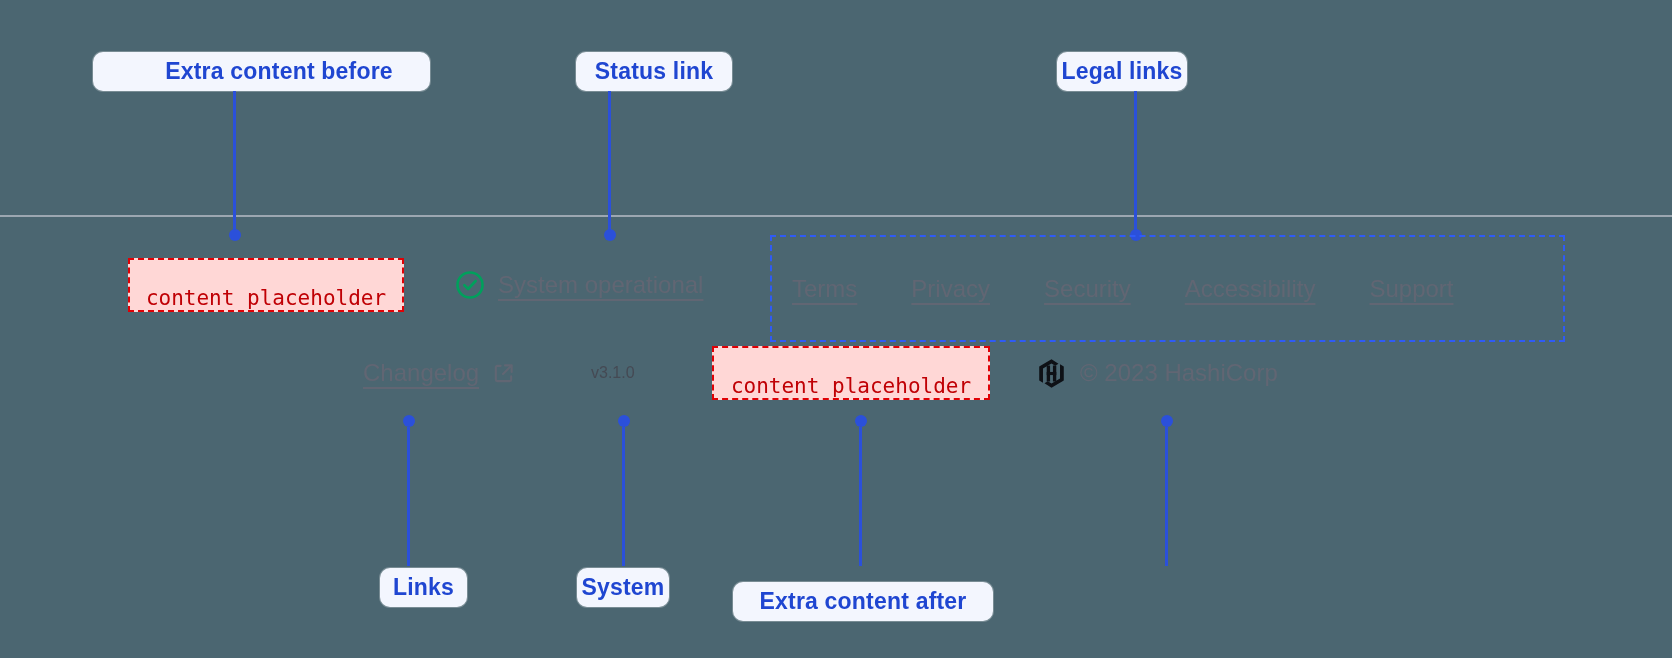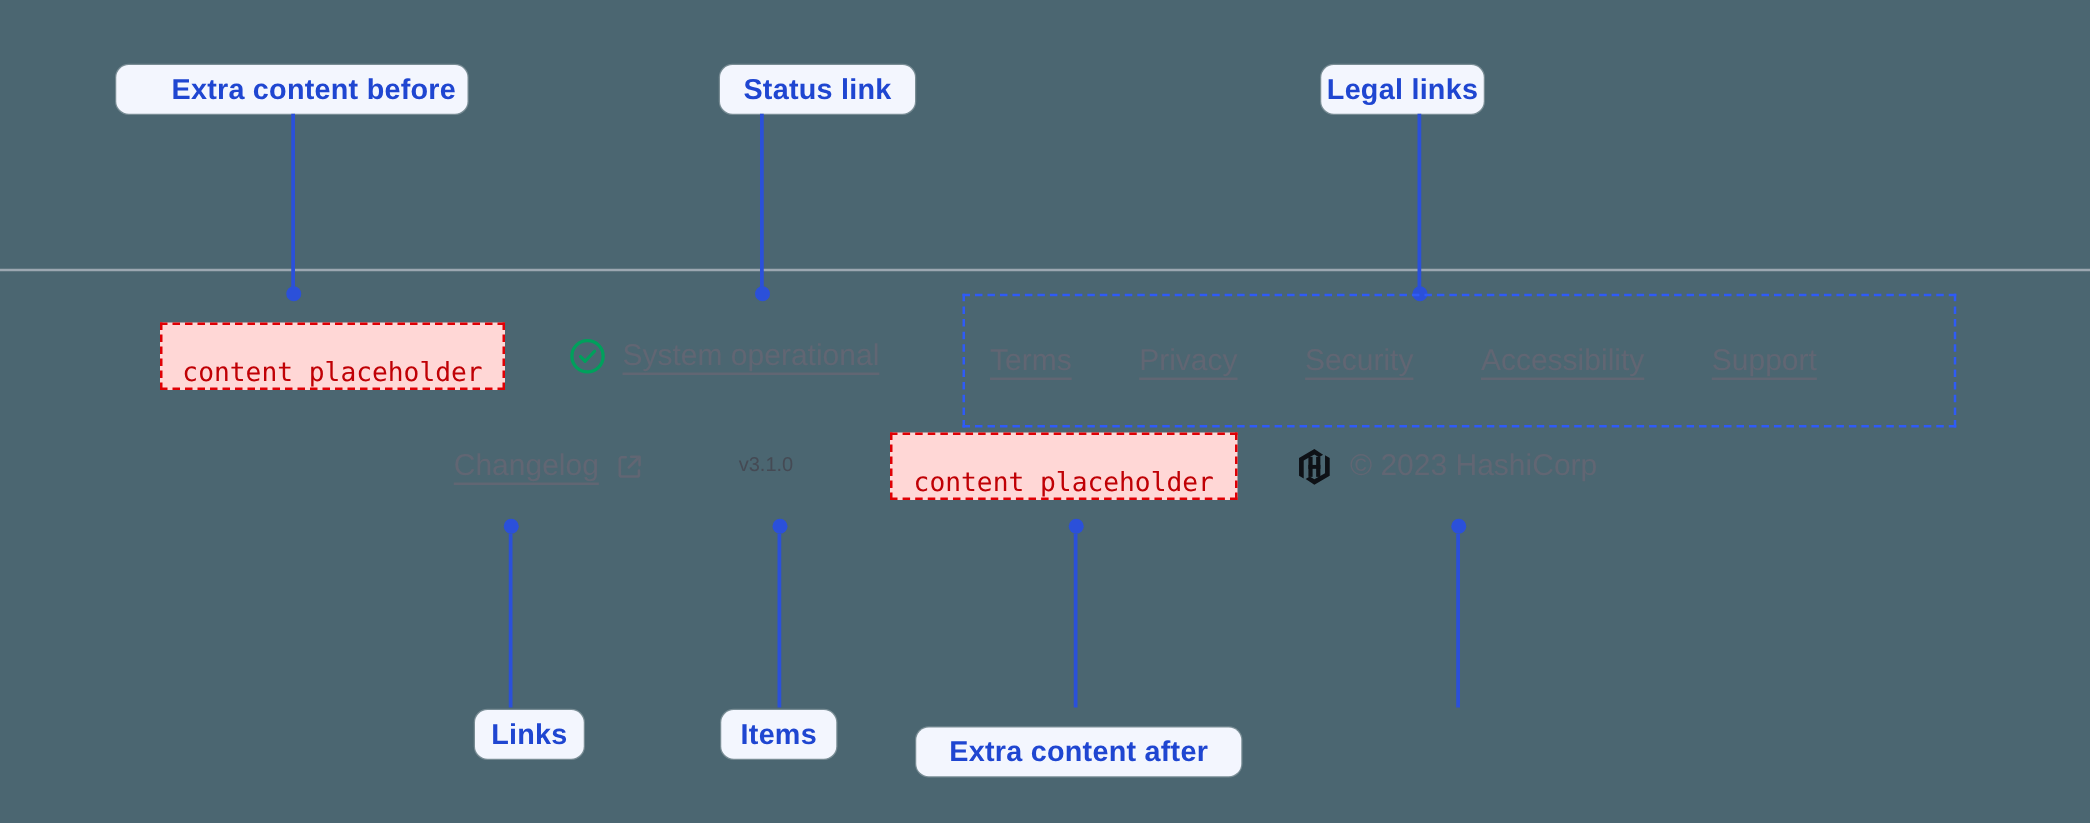--- a/index.html
+++ b/index.html
@@ -43,21 +43,21 @@
   .chlog{position:absolute;left:363px;top:346px;height:54px;display:flex;align-items:center;gap:13px;}
   svg{display:block;}
 </style>
 </head>
 <body>
 
 <div class="canvas">
 
   <div class="divider"></div>
 
-  <div class="pill" style="left:93px;top:52px;width:281px;padding-left:35px;">
+  <div class="pill" style="left:93px;top:52px;width:337px;padding-left:35px;">
     <span>Extra content before</span>
   </div>
   <div class="pill" style="left:532px;top:52px;width:156px;margin-left:44px;">
     <span>Status link</span>
   </div>
   <div class="pill" style="left:1057px;top:52px;width:130px;">
     <span>Legal links</span>
   </div>
 
   <div class="vline" style="left:233px;top:91px;height:139px;"></div>
@@ -127,19 +127,19 @@
   <div class="vline" style="left:622px;top:427px;height:139px;"></div>
   <div class="dot" style="left:855px;top:415px;"></div>
   <div class="vline" style="left:859px;top:427px;height:139px;"></div>
   <div class="dot" style="left:1161px;top:415px;"></div>
   <div class="vline" style="left:1165px;top:427px;height:139px;"></div>
 
   <div class="pill" style="left:380px;top:568px;width:87px;">
     <span>Links</span>
   </div>
   <div class="pill" style="left:577px;top:568px;width:92px;">
-    <span>Items</span>
+    <span>System</span>
   </div>
   <div class="pill" style="left:733px;top:582px;width:260px;">
     <span>Extra content after</span>
   </div>
 
 </div>
 
 </body></html>

